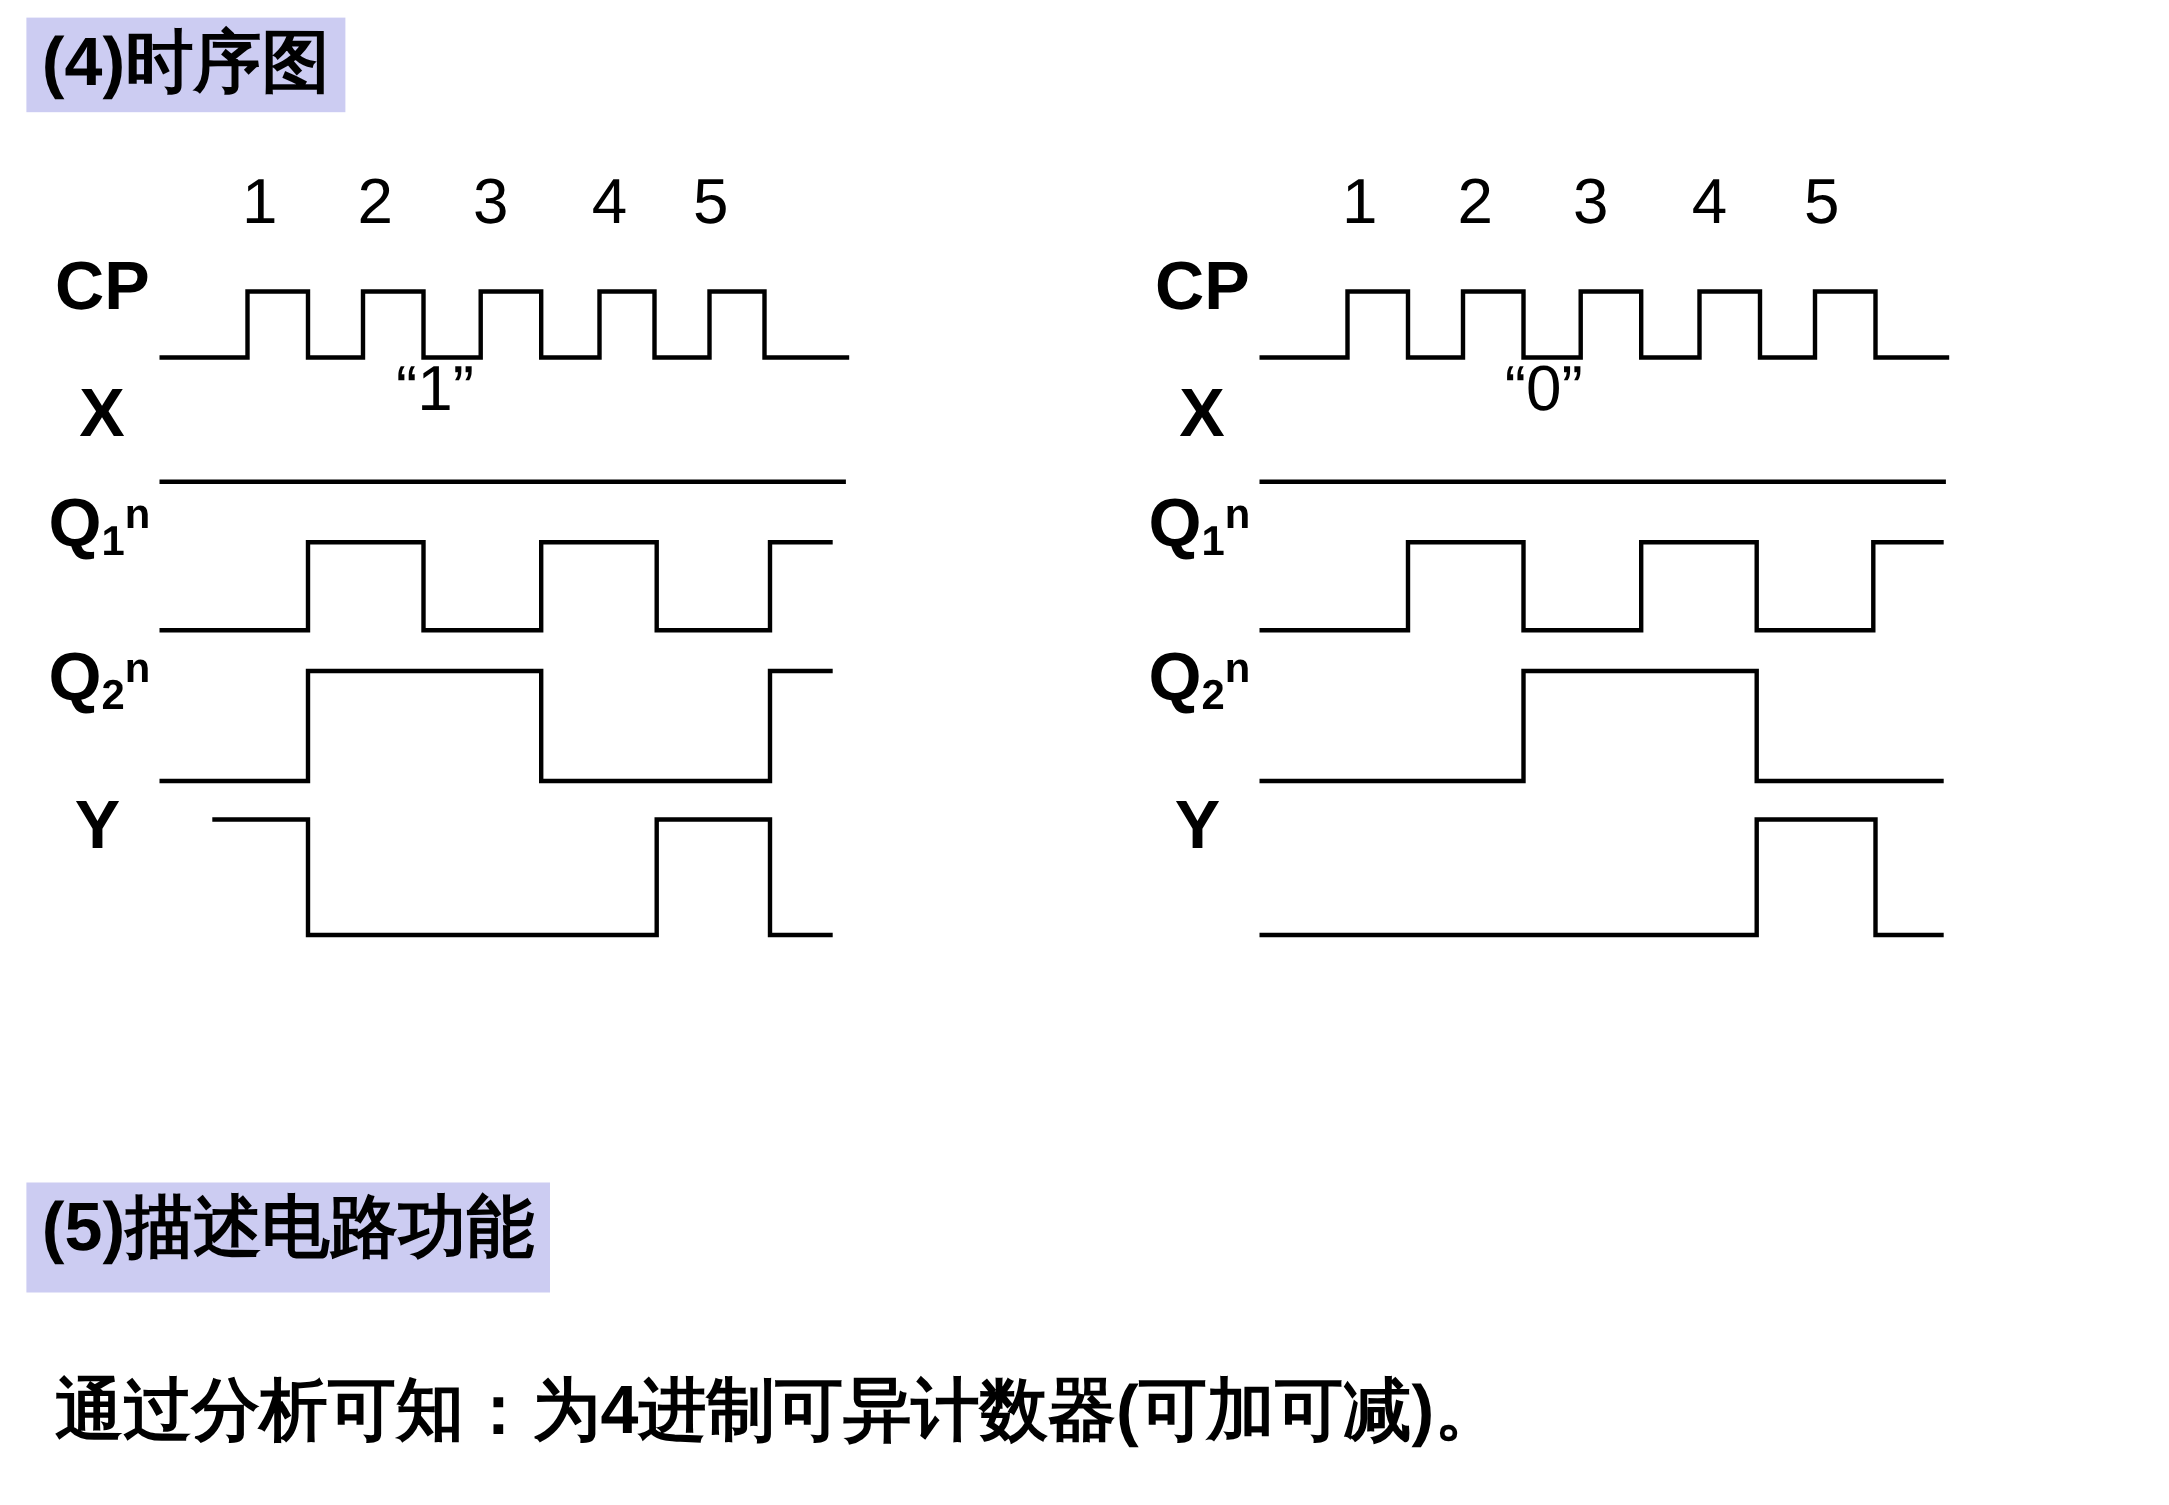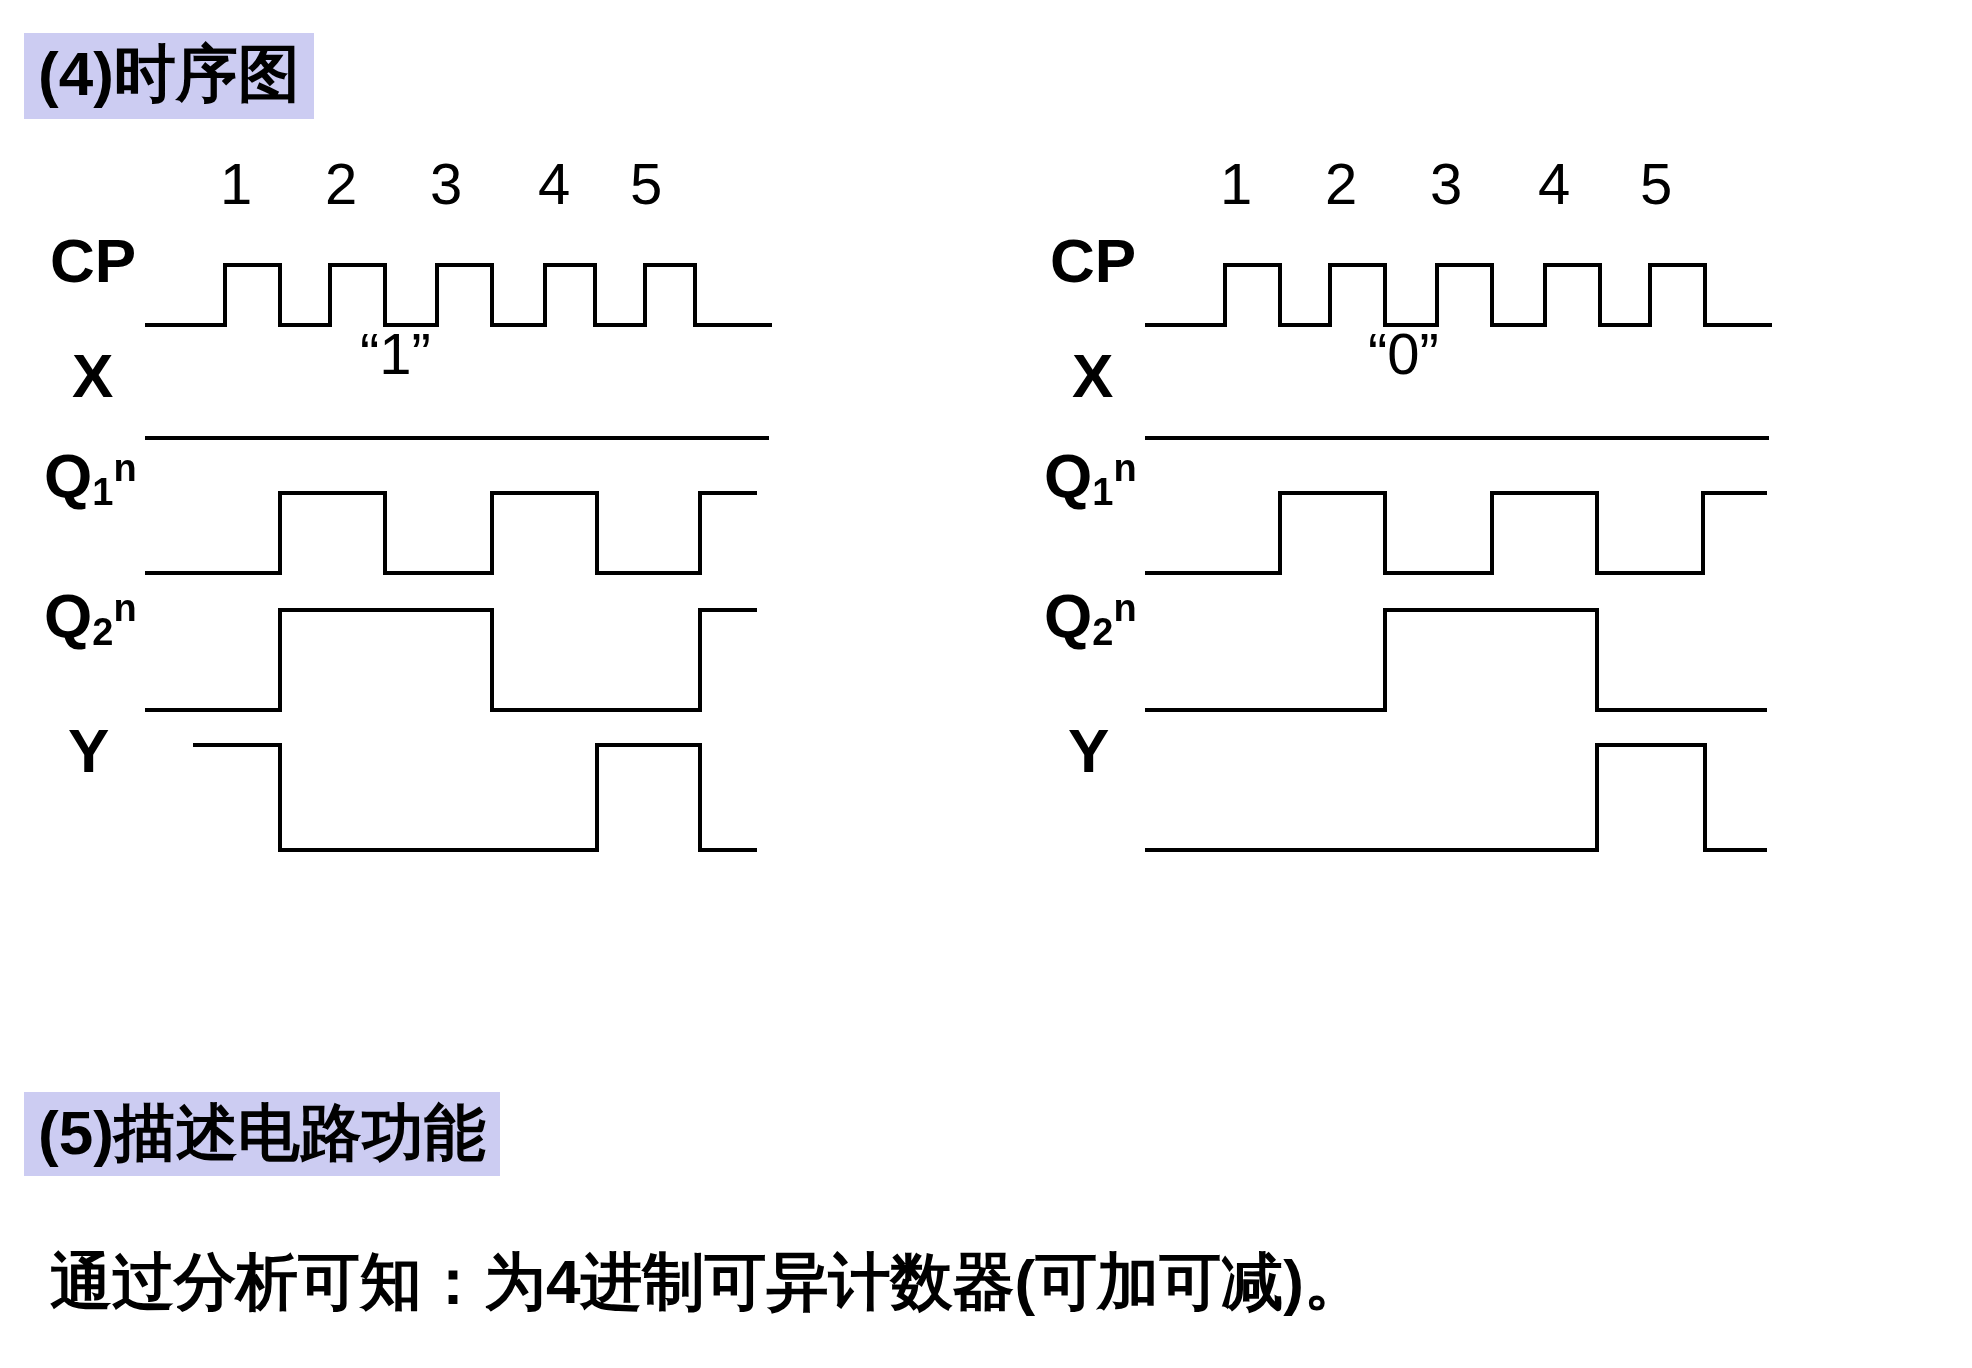--- a/index.html
+++ b/index.html
@@ -15,33 +15,32 @@
     color: #000000;
     overflow: hidden;
   }
   .heading {
     position: absolute;
     background: #ccccf2;
     font-weight: bold;
     color: #000000;
     white-space: nowrap;
     line-height: 1.0;
-    margin-top: 17px;
   }
   #heading-timing {
     left: 24px;
     top: 16px;
     font-size: 62px;
     padding: 10px 14px 14px 14px;
   }
   #heading-function {
     left: 24px;
     top: 1075px;
     font-size: 62px;
-    padding: 10px 14px 12px 14px;
+    padding: 10px 14px 28px 14px;
   }
   #conclusion {
     position: absolute;
     left: 50px;
     top: 1240px;
     font-size: 62px;
     font-weight: bold;
     white-space: nowrap;
   }
   .diagram-panel {

